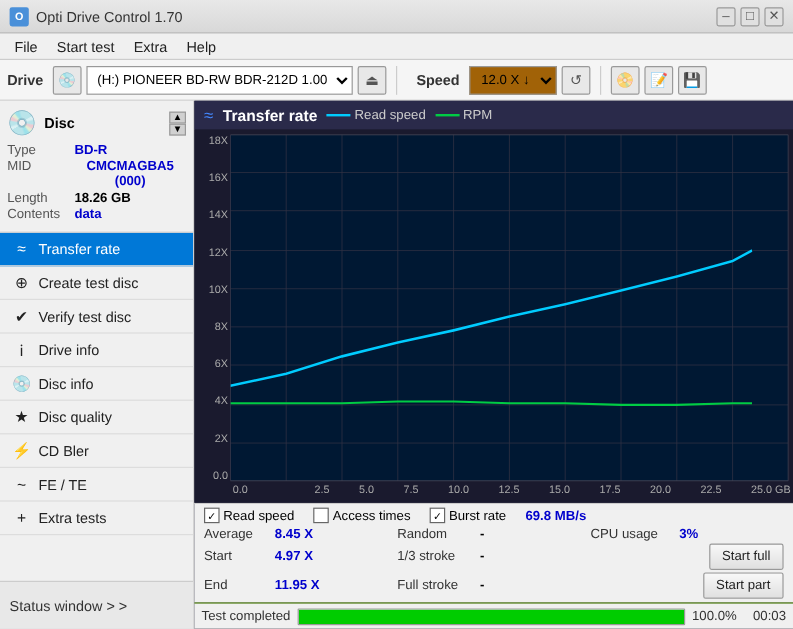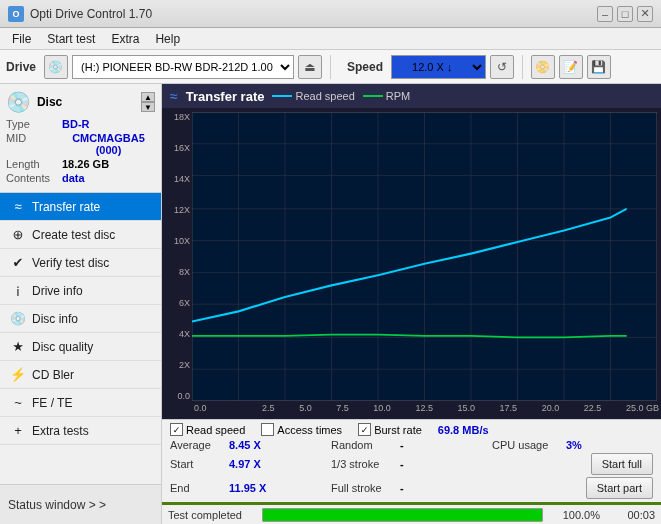--- a/index.html
+++ b/index.html
@@ -56,22 +56,22 @@
       border: 1px solid #999;
       display: flex; align-items: center; justify-content: center;
       cursor: pointer; font-size: 12px; color: #555;
       border-radius: 2px;
     }
     .speed-label { font-size: 12px; font-weight: bold; color: #333; margin-left: 8px; margin-right: 4px; }
     .speed-select {
       height: 24px;
       font-size: 11px;
       border: 1px solid #999;
-      background: #1d4ed8;
-      padding: 0 16px;
+      background: #a16207;
+      padding: 0 5px;
       min-width: 70px;
     }
     .toolbar-sep { width: 1px; height: 24px; background: #ccc; margin: 0 4px; }
 
     
     .main { display: flex; height: calc(524px - 84px); }
 
     
     .sidebar {
       width: 162px;
@@ -171,25 +171,25 @@
       font-size: 11px;
       cursor: pointer;
       border-radius: 2px;
       color: #222;
     }
 
     
     .progress-bar-container {
       height: 22px;
       background: #f0f0f0;
-      border-top: 3px solid #4d7c0f;
+      border-top: 1px solid #4d7c0f;
       display: flex;
       align-items: center;
       padding: 3px 6px;
-      gap: 20px;
+      gap: 6px;
     }
     .progress-track {
       flex: 1;
       height: 14px;
       background: #ddd;
       border: 1px solid #999;
       border-radius: 1px;
       overflow: hidden;
     }
     .progress-fill {

